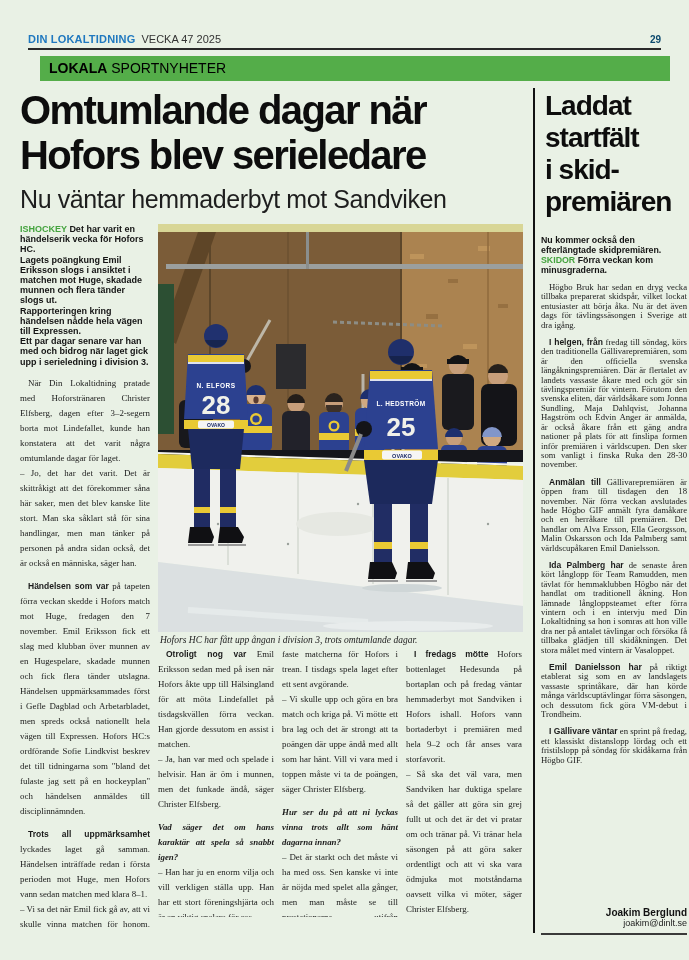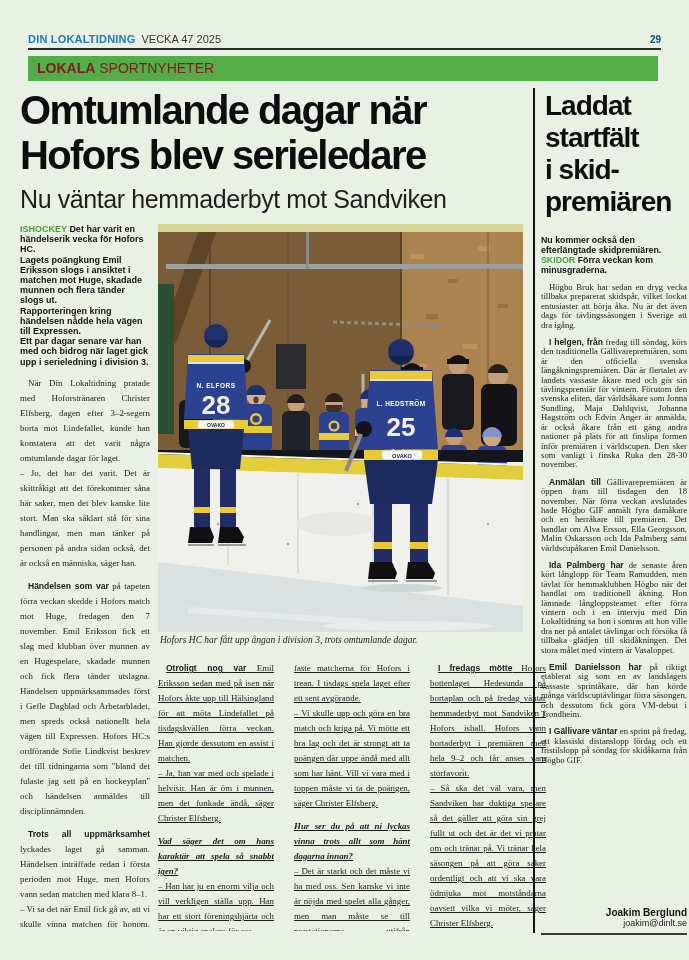--- a/index.html
+++ b/index.html
@@ -6,22 +6,22 @@
   .page{position:relative;width:689px;height:960px;background:#e9f1e5;overflow:hidden;
         font-family:"Liberation Serif",serif;color:#1b1b1b;}
 
   
   .hdr{position:absolute;left:28px;top:33px;width:633px;border-bottom:2px solid #2a2a2a;
        padding-bottom:3px;display:flex;align-items:baseline;font-family:"Liberation Sans",sans-serif;justify-content:center;}
   .hdr .brand{color:#1f78bf;font-weight:bold;font-size:11px;letter-spacing:.2px;}
   .hdr .issue{font-size:11px;color:#333;margin-left:6px;}
   .hdr .pageno{margin-left:auto;font-weight:bold;font-size:10px;color:#0c4a6e;}
 
-  .banner{position:absolute;left:28px;top:56px;width:630px;height:25px;background:#54ad49;
-          color:#7f1d1d;font-family:"Liberation Sans",sans-serif;font-size:14px;line-height:25px;
+  .banner{position:absolute;left:40px;top:56px;width:630px;height:25px;background:#54ad49;
+          color:#000000;font-family:"Liberation Sans",sans-serif;font-size:14px;line-height:25px;
           padding-left:9px;box-sizing:border-box;white-space:nowrap;}
   .banner .bld{font-weight:bold;}
 
   
   .main{position:absolute;left:20px;top:88px;width:503px;}
   .main h1{font-family:"Liberation Sans",sans-serif;font-size:40px;line-height:45px;font-weight:bold;
            letter-spacing:-1.6px;color:#0d0d0d;margin:0;}
   .sub{font-family:"Liberation Sans",sans-serif;font-size:25px;line-height:28px;letter-spacing:-.4px;
        color:#1e1e1e;margin-top:7px;}
   .bodywrap{display:flex;gap:8px;margin-top:11px;}
@@ -33,21 +33,21 @@
   .bp.ind{text-indent:8px;}
   .bp.gap{margin-top:8px;}
   .bp b{font-family:"Liberation Sans",sans-serif;font-size:8.5px;}
   .bp.q{font-style:italic;font-weight:bold;}
   .body1{margin-top:9px;}
 
   .rightcol{width:365px;flex:none;}
   .photo{width:365px;height:408px;}
   .photo svg{display:block;}
   .caption{font-style:italic;font-size:9.5px;color:#222;margin:3px 0 0 2px;}
-  .cols3{display:flex;gap:20px;margin-top:16px;height:270px;text-decoration:underline;}
+  .cols3{display:flex;gap:8px;margin-top:2px;height:270px;}
   .cols3 .col{width:116px;flex:none;overflow:hidden;display:flex;flex-direction:column;}
 
   .authorblk{margin-top:auto;display:flex;justify-content:flex-end;align-items:center;gap:5px;
              border-bottom:2px solid #3a3a3a;padding-bottom:5px;}
   .a-text{text-align:right;font-family:"Liberation Sans",sans-serif;}
   .a-name{font-weight:bold;font-size:10px;color:#111;}
   .a-mail{font-size:9px;color:#222;}
 
   
   .divider{position:absolute;left:533px;top:88px;width:2px;height:845px;background:#121212;}

